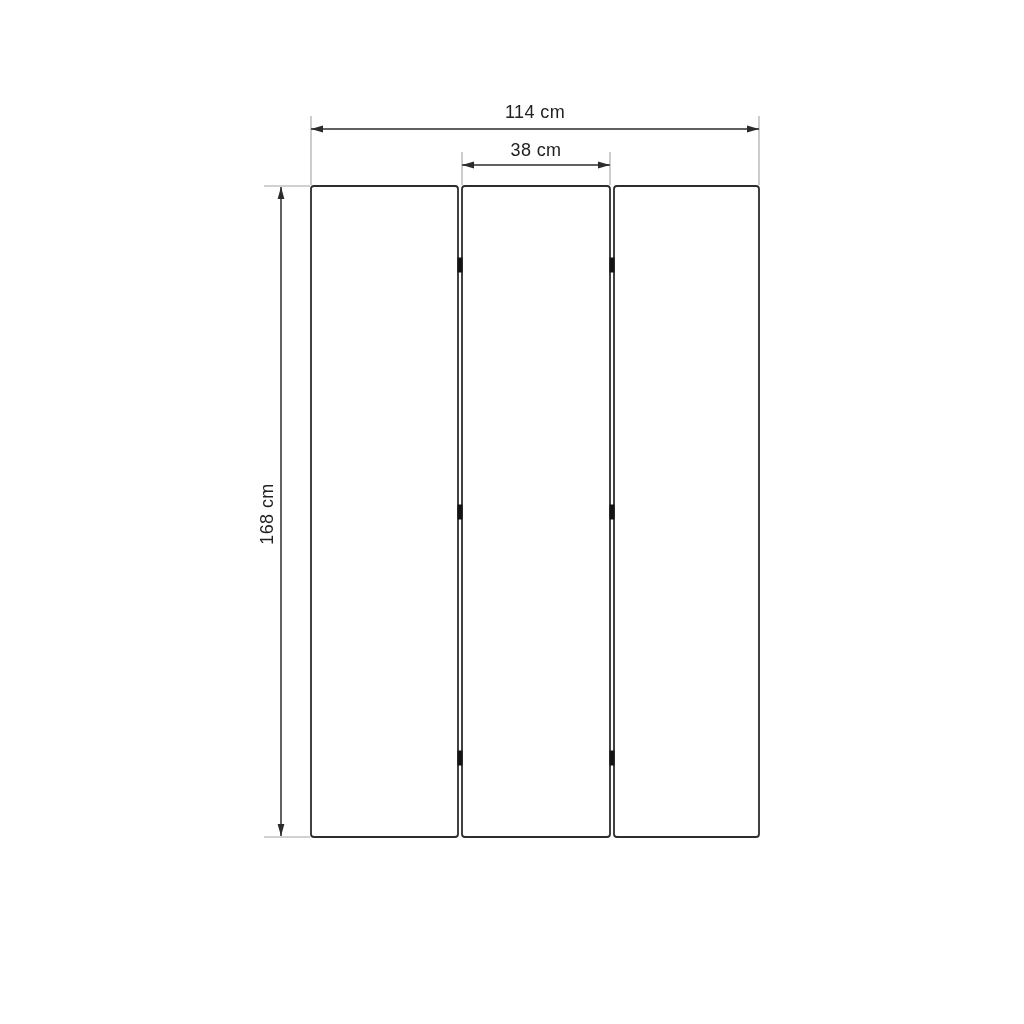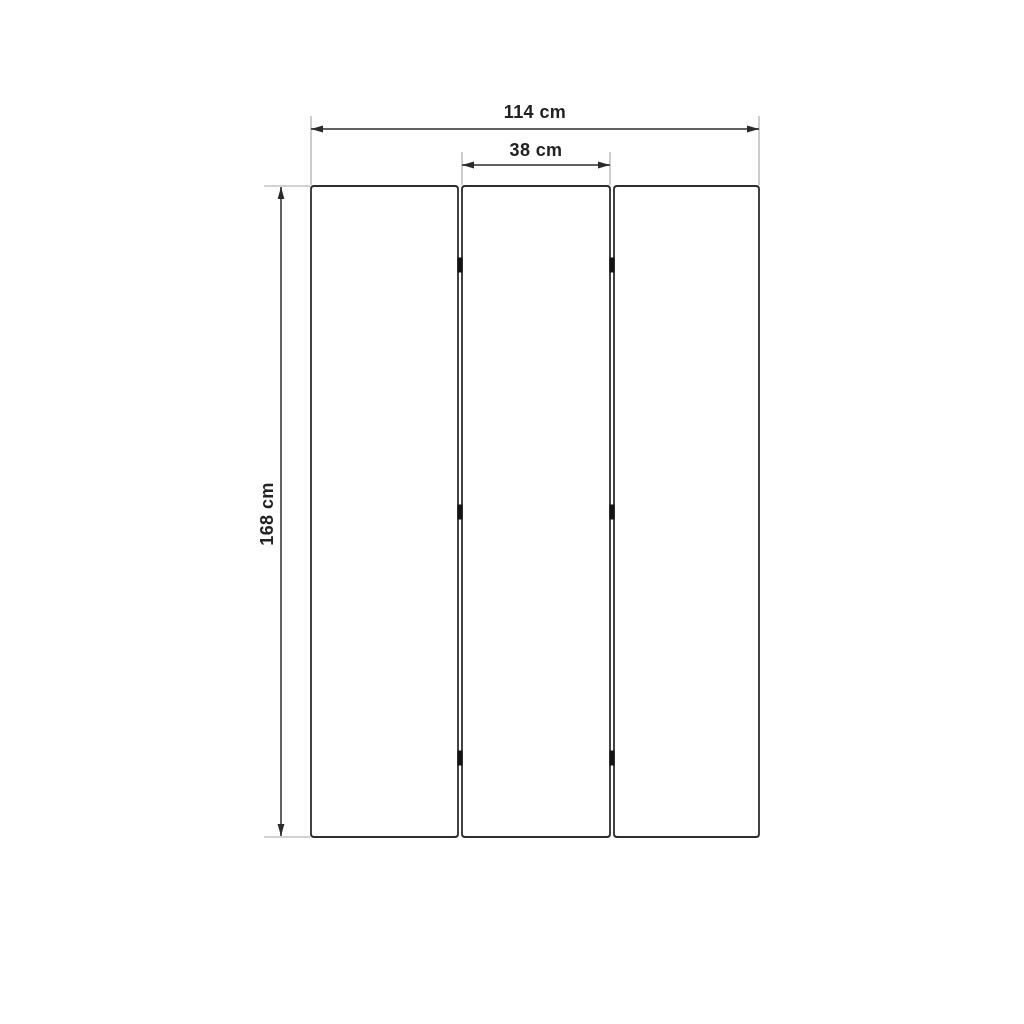--- a/index.html
+++ b/index.html
@@ -7,21 +7,20 @@
     padding: 0;
     background: #ffffff;
   }
   .canvas-wrap {
     position: relative;
     width: 1024px;
     height: 1024px;
     background: #ffffff;
     overflow: hidden;
     font-family: "Liberation Sans", sans-serif;
-    font-weight: bold;
   }
   svg text {
     font-family: "Liberation Sans", sans-serif;
     font-size: 18px;
     letter-spacing: 0.4px;
   }
   .panel {
     fill: #ffffff;
     stroke-width: 1.8px;
   }

